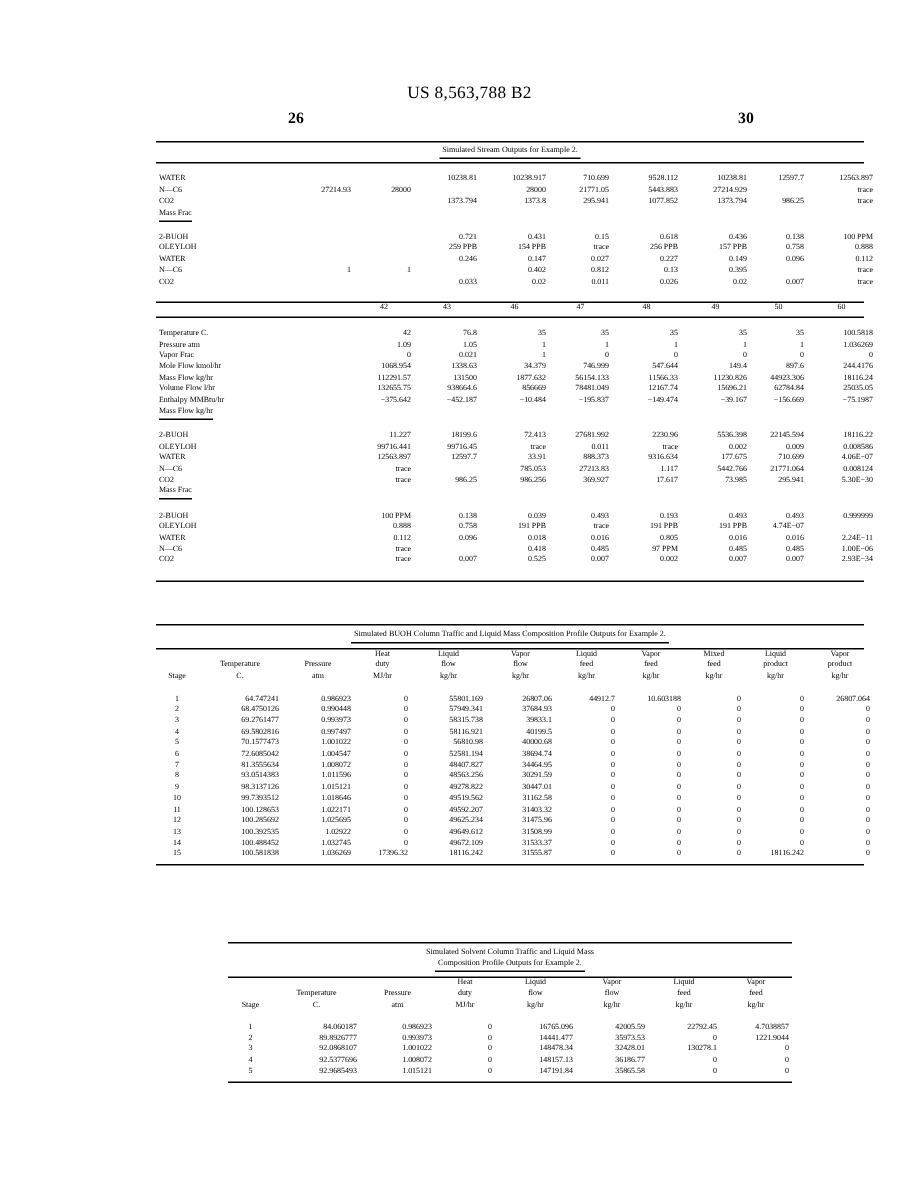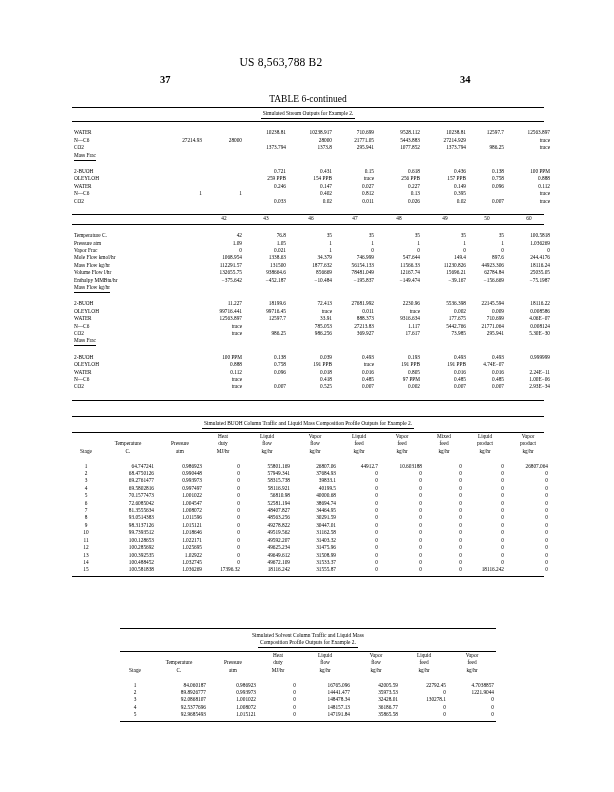--- a/index.html
+++ b/index.html
@@ -1,17 +1,17 @@
 <!DOCTYPE html>
 <html><head>
 <meta charset="utf-8">
 <style>
   html,body{margin:0;padding:0;background:#fff;}
   body{width:614px;height:792px;font-family:"Liberation Serif",serif;color:#000;}
-  .page{position:relative;width:562px;height:792px;overflow:hidden;}
+  .page{position:relative;width:562px;height:792px;overflow:hidden;margin-left:32px;}
   .hdr{position:absolute;left:0;right:0;text-align:center;}
   .patno{top:56px;font-size:11.5px;letter-spacing:.2px;}
   .pgnums{top:74px;font-size:10.5px;font-weight:bold;}
   .pgnums span.l{position:absolute;left:160px;}
   .pgnums span.r{position:absolute;left:460px;}
   .tblwrap{position:absolute;}
   .tbltitle{text-align:center;font-size:9.5px;margin-bottom:3px;}
   .tblcap{text-align:center;font-size:5.4px;line-height:7px;}
   table.t{border-collapse:collapse;font-size:5.3px;width:100%;table-layout:fixed;}
   table.t td,table.t th{padding:0 2px;vertical-align:bottom;line-height:7.4px;white-space:nowrap;font-weight:normal;}
@@ -27,26 +27,25 @@
   .t7 td,.t8 td{font-size:5.3px;line-height:8.2px;}
   .colhead{font-size:5.3px;line-height:6.6px;text-align:center;vertical-align:bottom;}
 </style>
 </head>
 <body>
 
 <div class="page">
 
   <div class="hdr patno">US 8,563,788 B2</div>
   <div class="hdr pgnums">
-    <span class="l">37</span>
-    <span class="r">34</span>
+    <span class="l">26</span>
+    <span class="r">30</span>
   </div>
 
   <div class="tblwrap" style="left:72px;top:94px;width:472px;">
-    <div class="tbltitle">TABLE 6-continued</div>
     <div class="thickline"></div>
     <div class="tblcap" style="padding-top:2px;">
       <span class="capline">Simulated Stream Outputs for Example 2.</span>
     </div>
     <div class="thinline" style="margin-top:2px;"></div>
     <table class="t">
       <colgroup>
         <col style="width:86px">
           <col style="width:46px">
           <col style="width:40px">

